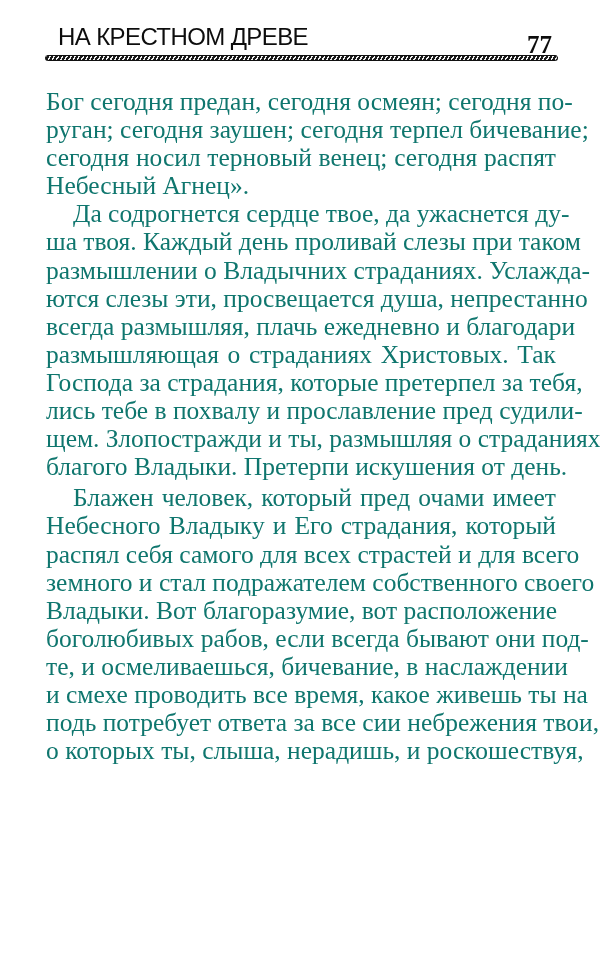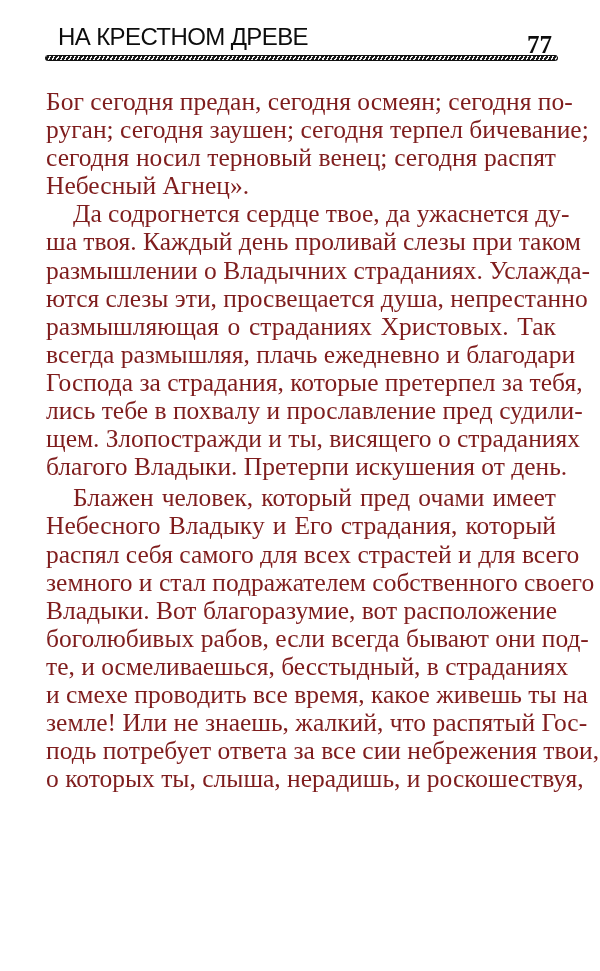--- a/index.html
+++ b/index.html
@@ -60,21 +60,21 @@
       box-shadow: inset 0 0 0 1px #111;
     }
     .body-text {
       position: absolute;
       left: 46px;
       top: 88px;
       width: 510px;
       font-family: "Liberation Serif", "DejaVu Serif", serif;
       font-size: 25.5px;
       line-height: 28.1px;
-      color: #7f1d1d;
+      color: #0f766e;
     }
     .para + .para { margin-top: 0; }
     .para.gap { margin-top: 3px; }
     .line {
       display: block;
       white-space: nowrap;
       text-align: justify;
       text-align-last: justify;
       height: 28.1px;
       overflow: visible;
@@ -99,33 +99,32 @@
     <span class="line">Бог сегодня предан, сегодня осмеян; сегодня по-</span>
     <span class="line">руган; сегодня заушен; сегодня терпел бичевание;</span>
     <span class="line">сегодня носил терновый венец; сегодня распят</span>
     <span class="line last-short">Небесный Агнец».</span>
   </div>
   <div class="para">
     <span class="line first">Да содрогнется сердце твое, да ужаснется ду-</span>
     <span class="line">ша твоя. Каждый день проливай слезы при таком</span>
     <span class="line">размышлении о Владычних страданиях. Услажда-</span>
     <span class="line">ются слезы эти, просвещается душа, непрестанно</span>
+    <span class="line">всегда размышляя, плачь ежедневно и благодари</span>
     <span class="line">размышляющая о страданиях Христовых. Так</span>
-    <span class="line">всегда размышляя, плачь ежедневно и благодари</span>
     <span class="line">Господа за страдания, которые претерпел за тебя,</span>
     <span class="line">лись тебе в похвалу и прославление пред судили-</span>
-    <span class="line">щем. Злопостражди и ты, висящего о страданиях</span>
+    <span class="line">щем. Злопостражди и ты, размышляя о страданиях</span>
     <span class="line">благого Владыки. Претерпи искушения от день.</span>
   </div>
   <div class="para gap">
     <span class="line first">Блажен человек, который пред очами имеет</span>
     <span class="line">Небесного Владыку и Его страдания, который</span>
     <span class="line">распял себя самого для всех страстей и для всего</span>
     <span class="line">земного и стал подражателем собственного своего</span>
     <span class="line">Владыки. Вот благоразумие, вот расположение</span>
     <span class="line">боголюбивых рабов, если всегда бывают они под-</span>
-    <span class="line">те, и осмеливаешься, бесстыдный, в страданиях</span>
+    <span class="line">те, и осмеливаешься, бичевание, в наслаждении</span>
     <span class="line">и смехе проводить все время, какое живешь ты на</span>
-    <span class="line">земле! Или не знаешь, жалкий, что распятый Гос-</span>
     <span class="line">подь потребует ответа за все сии небрежения твои,</span>
     <span class="line">о которых ты, слыша, нерадишь, и роскошествуя,</span>
   </div>
 </div>
 
 </body></html>

